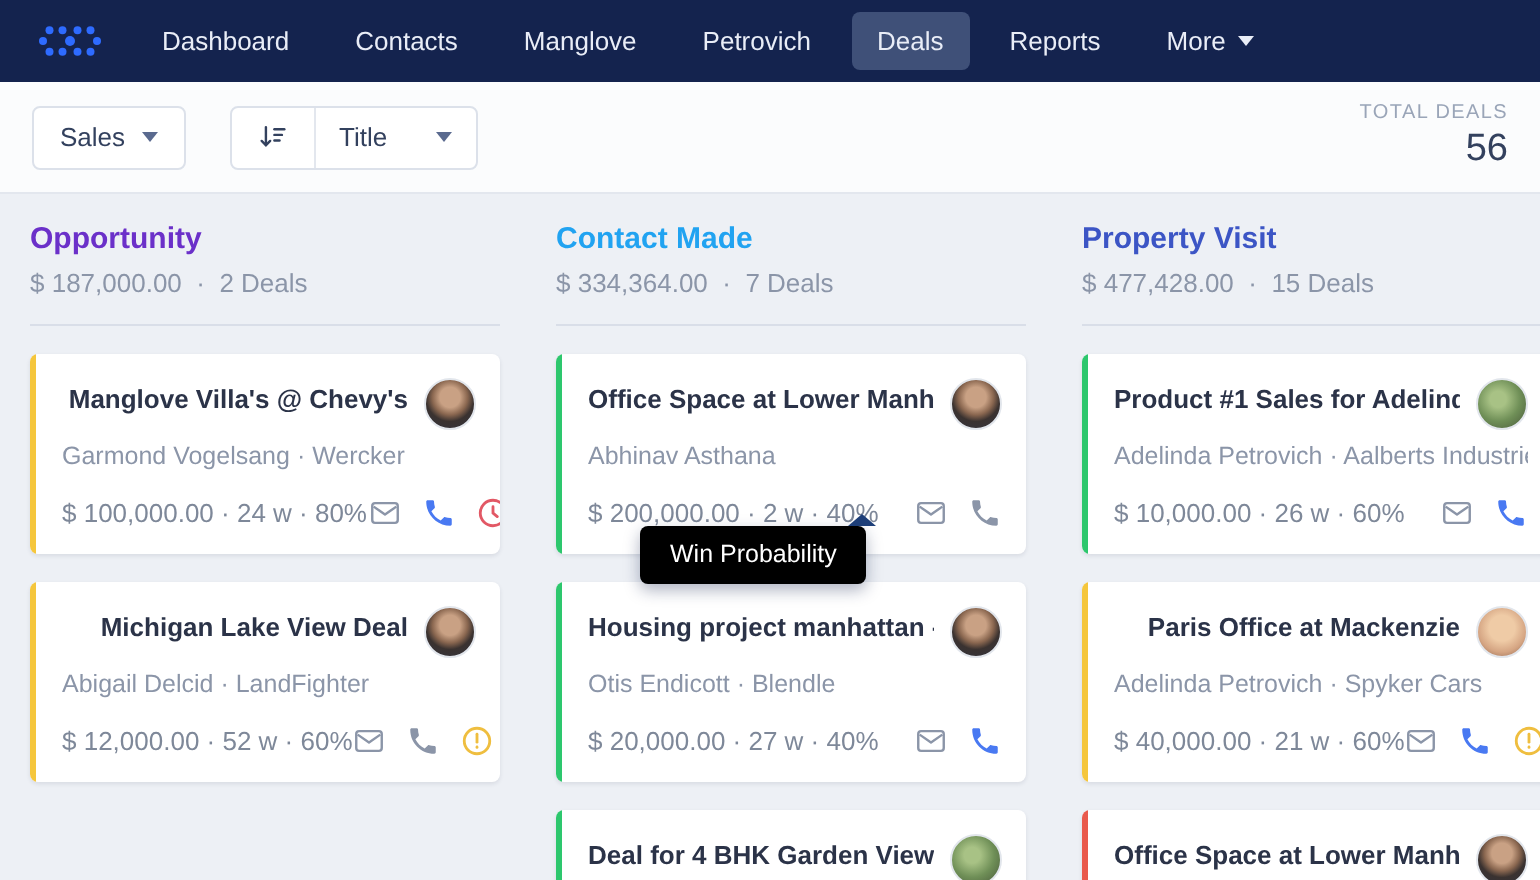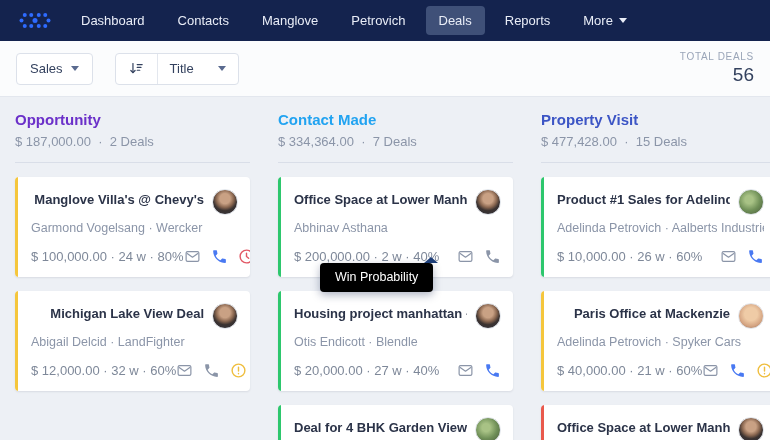--- a/index.html
+++ b/index.html
@@ -189,21 +189,21 @@
 
       <div class="card">
         <span class="accent" style="background: rgb(245, 198, 60);"></span>
         <div class="card-main">
           <div class="row1">
             <span class="deal-title">Michigan Lake View Deal</span>
             <span class="avatar av-man"></span>
           </div>
           <div class="sub">Abigail Delcid  ·  LandFighter</div>
           <div class="row3">
-            <span class="meta">$ 12,000.00 · 32 w · 60%</span>
+            <span class="meta">$ 12,000.00 · 52 w · 60%</span>
             <span class="icons">
               <svg class="ic ic-gray" viewBox="0 0 24 24">
                   <use href="#i-envelope"></use>
                 </svg>
               <svg class="ic ic-gray" viewBox="0 0 24 24">
                   <use href="#i-phone"></use>
                 </svg>
               <svg class="ic ic-yellow" viewBox="0 0 24 24">
                   <use href="#i-warn"></use>
                 </svg>

